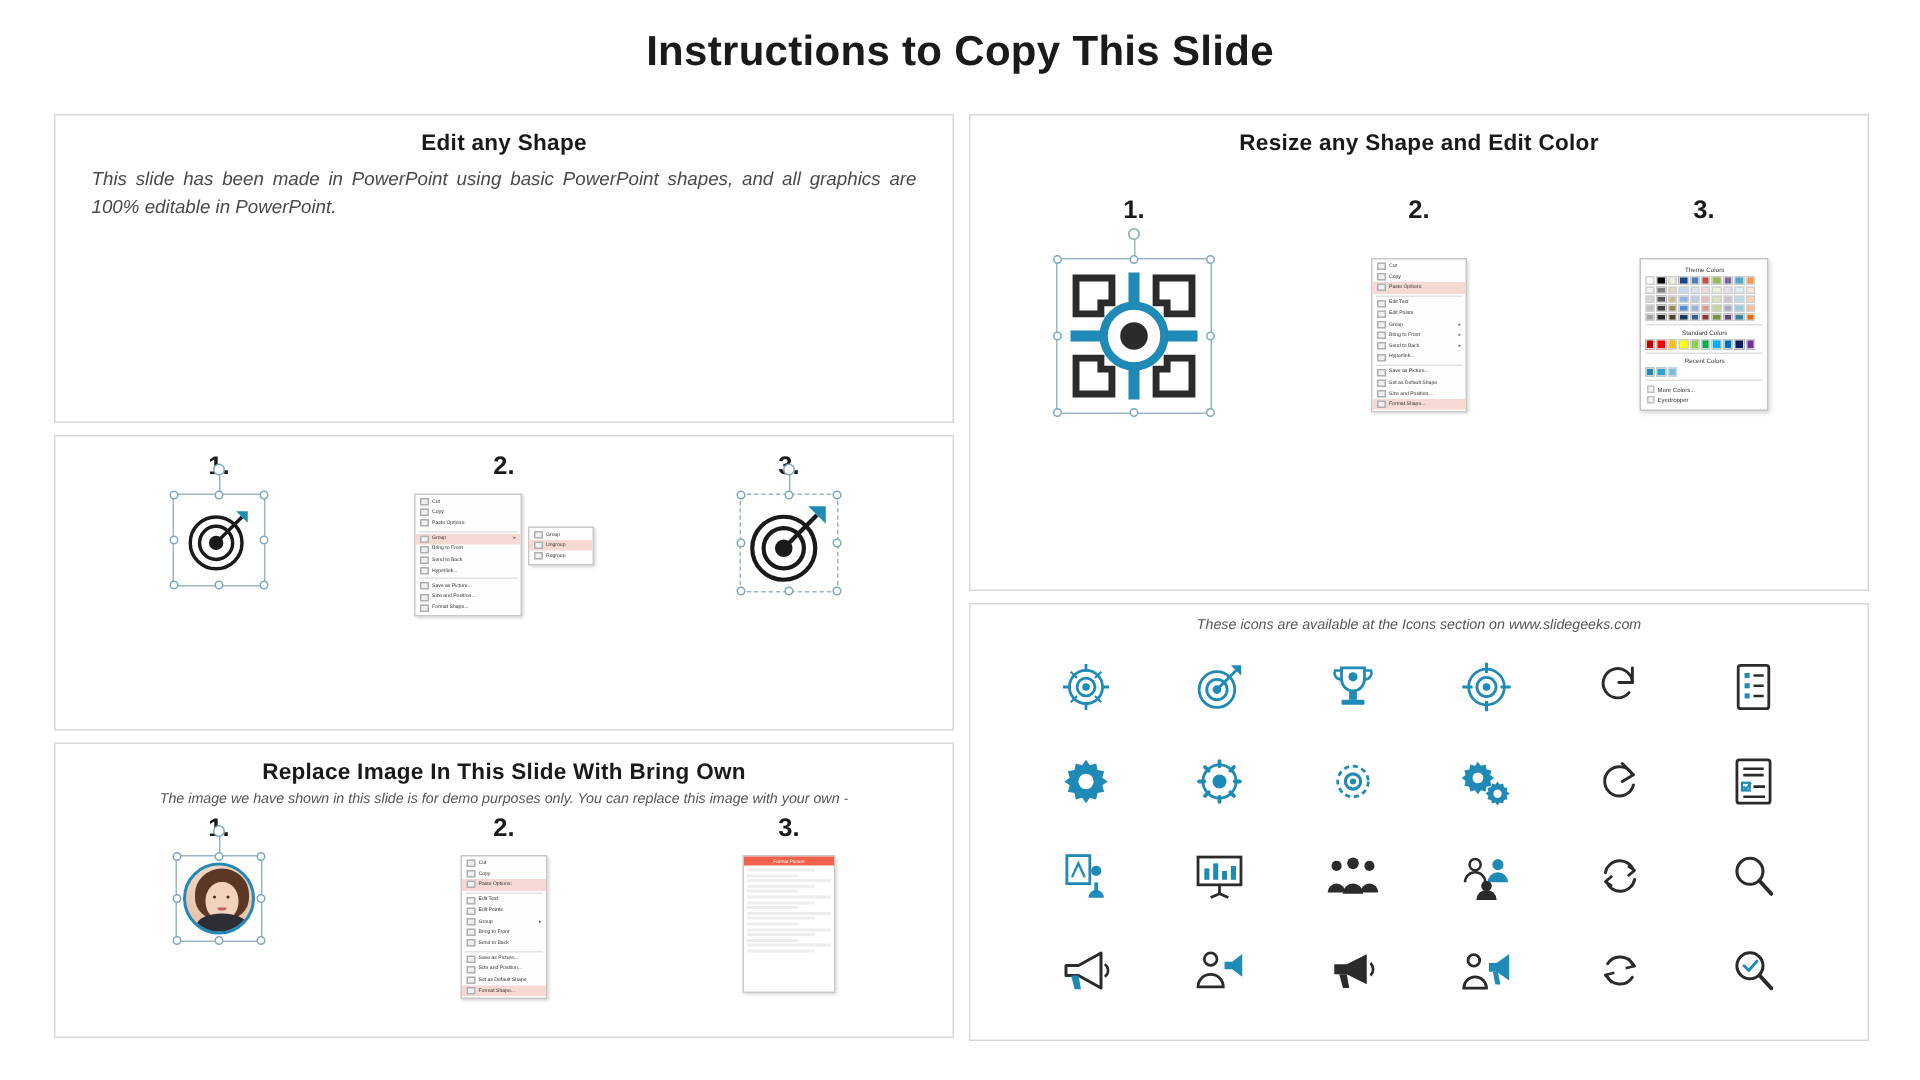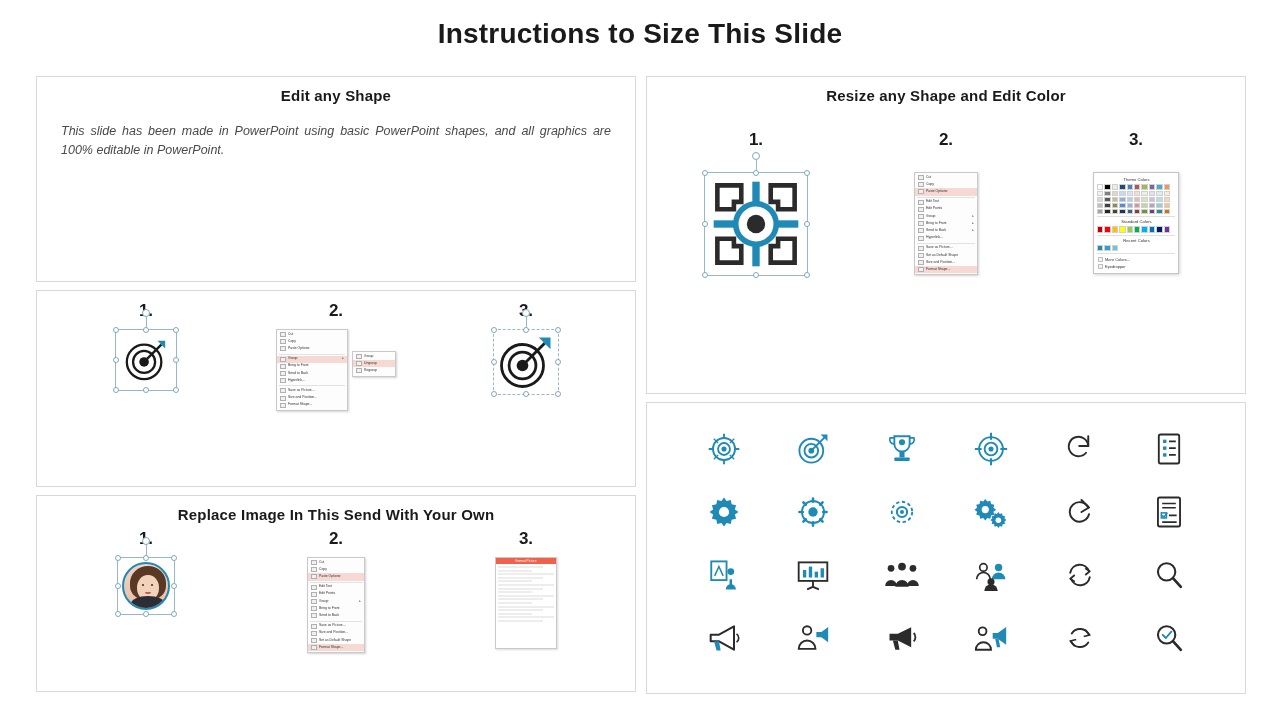--- a/index.html
+++ b/index.html
@@ -57,21 +57,21 @@
   }
   .body-text {
     font-size: 12.5px;
     font-style: italic;
     color: #4a4a4a;
     line-height: 1.55;
     text-align: justify;
     margin: 0 0 12px 0;
     padding: 0 10px;
   }
-  .body-text.first { margin-top: 18px; }
+  .body-text.first { margin-top: 6px; }
 
   .steps {
     display: flex;
     justify-content: space-around;
     align-items: flex-start;
     flex: 1;
   }
   .step { text-align: center; width: 33%; }
   .step-num {
     font-size: 17px;
@@ -222,21 +222,21 @@
   .photo-body {
     position: absolute; left: 7px; bottom: -4px; width: 34px; height: 16px;
     background: #2d2d35; border-radius: 50% 50% 0 0;
   }
 </style>
 </head>
 <body>
 
 <div class="slide">
 
-  <div class="slide-title">Instructions to Size This Slide</div>
+  <div class="slide-title">Instructions to Copy This Slide</div>
 
   <div class="layout">
 
     <div class="col-left">
 
       <div class="panel p-edit-shape">
         <div class="panel-title">Edit any Shape</div>
         <p class="body-text first">This slide has been made in PowerPoint using basic PowerPoint shapes, and all graphics are 100% editable in PowerPoint.</p>
       </div>
 
@@ -354,21 +354,22 @@
                   <path d="M35 3 L45 3 L45 13 Z" fill="#1f8ab5"></path>
                 </svg>
               </div>
             </div>
           </div>
 
         </div>
       </div>
 
       <div class="panel p-replace">
-        <div class="panel-title">Replace Image In This Send With Your Own</div>
+        <div class="panel-title">Replace Image In This Slide With Bring Own</div>
+        <div class="panel-subtitle">The image we have shown in this slide is for demo purposes only. You can replace this image with your own -</div>
         <div class="steps">
 
           <div class="step">
             <div class="step-num">1.</div>
             <div class="step-art">
               <div class="sel-frame" style="width:58px;height:58px;">
                 <span class="rot-stem"></span>
                 <span class="rot-knob"></span>
                 <span class="handle h-tl"></span>
                 <span class="handle h-tc"></span>
@@ -671,20 +672,21 @@
                   <span>Eyedropper</span>
                 </div>
               </div>
             </div>
           </div>
 
         </div>
       </div>
 
       <div class="panel p-select">
+        <div class="panel-subtitle">These icons are available at the Icons section on www.slidegeeks.com</div>
 
         <div class="icon-grid">
 
           <div class="icon-cell">
             <svg width="34" height="34" viewBox="0 0 40 40">
               <circle cx="20" cy="20" r="13" fill="none" stroke="#1f8ab5" stroke-width="2.2"></circle>
               <circle cx="20" cy="20" r="7" fill="none" stroke="#1f8ab5" stroke-width="2.2"></circle>
               <circle cx="20" cy="20" r="3" fill="#1f8ab5"></circle>
               <path d="M20 2 L20 8 M20 32 L20 38 M2 20 L8 20 M32 20 L38 20" stroke="#1f8ab5" stroke-width="2.2"></path>
               <path d="M8 8 L13 13 M32 8 L27 13 M8 32 L13 27 M32 32 L27 27" stroke="#1f8ab5" stroke-width="1.6"></path>

